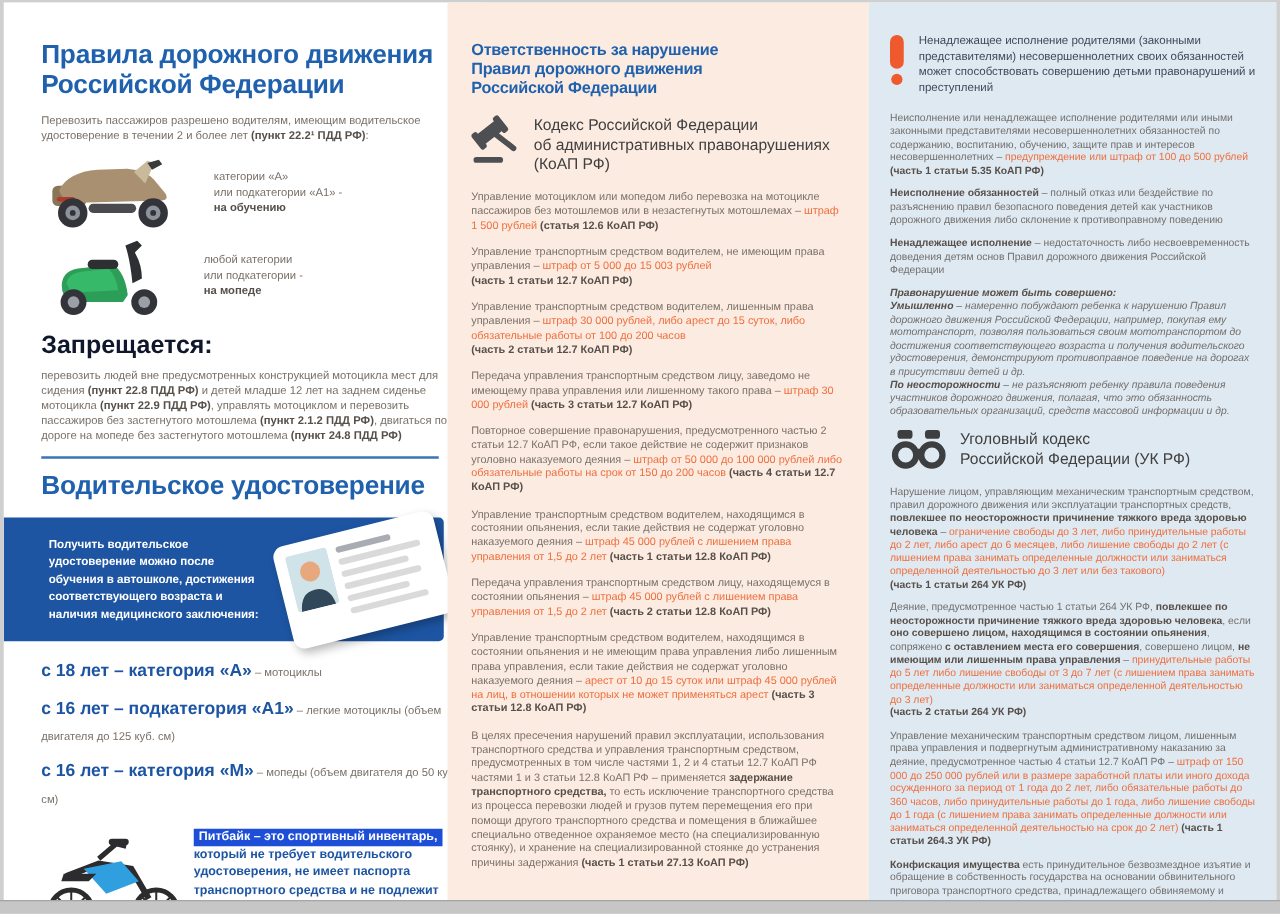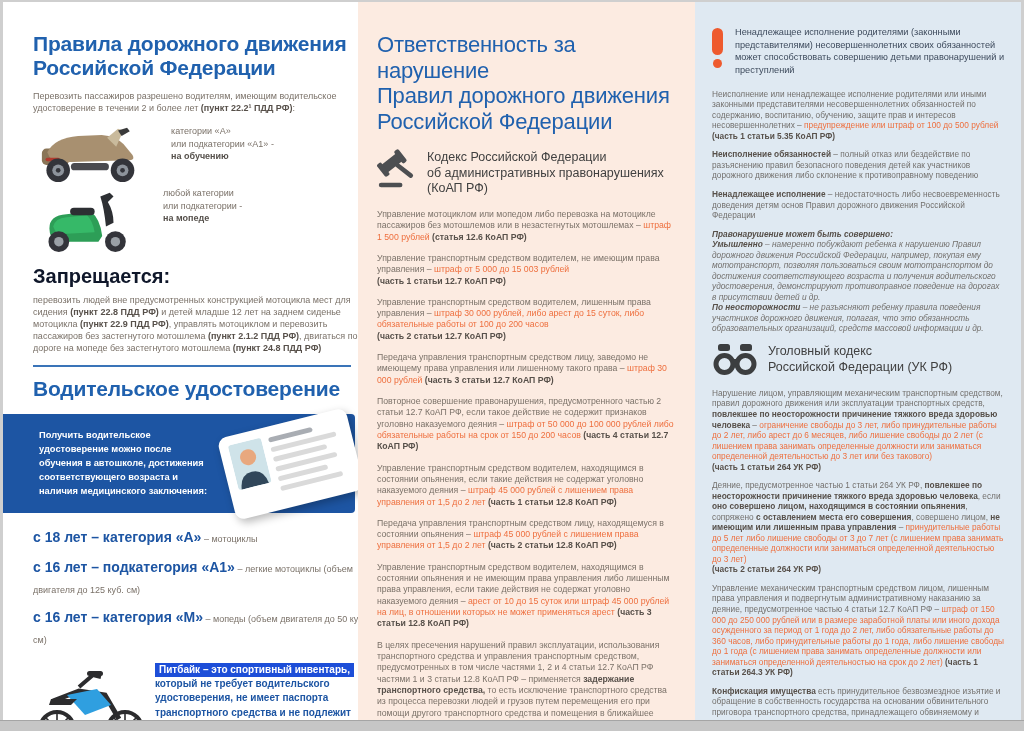--- a/index.html
+++ b/index.html
@@ -9,39 +9,39 @@
   .bottom-edge{position:absolute;left:0;bottom:0;width:1024px;height:10px;background:#c6c6c6;border-top:1px solid #a5a5a5}
 
   .col{position:absolute;top:0;height:100%;box-sizing:border-box}
   .col-left{left:0;width:385px;padding:30px 10px 0 30px;background:#fff}
   .col-mid{left:355px;width:337px;padding:30px 20px 0 19px;background:#fcebe1}
   .col-right{left:692px;width:326px;padding:24px 16px 0 17px;background:#dfe9f2}
 
   
   .h-big{font-size:21px;font-weight:700;color:#2061ae;line-height:1.12;margin:0 0 12px;letter-spacing:-.2px}
   .h-orange{font-size:20px;font-weight:700;color:#0f172a;line-height:1.1;margin:12px 0 8px}
-  .h-mid{font-size:22px;font-weight:400;color:#2061ae;line-height:1.16;margin:0 0 14px;letter-spacing:-.2px}
+  .h-mid{font-size:13px;font-weight:700;color:#2061ae;line-height:1.16;margin:0 0 14px;letter-spacing:-.2px}
 
   
   .body-s{font-size:9px;line-height:1.33;color:#7a7168;margin:0 0 10px}
   .col-mid p.para{font-size:8.7px;line-height:1.3;color:#7a7168;margin:0 0 10px}
   .col-right p.para{font-size:8.3px;line-height:1.27;color:#73706d;margin:0 0 8px}
 
   
   .seg-o{color:#ee6f3e}
   .seg-b{font-weight:700;color:#57504a}
   .seg-db{font-weight:700;color:#55504b}
   .seg-bb{font-weight:700;color:#1d55a3}
   .seg-hl{background:#1d4ed8;color:#fff;font-weight:700;padding:1px 4px 2px;
           -webkit-box-decoration-break:clone;box-decoration-break:clone}
   .seg-i{font-style:italic}
   .seg-bi{font-style:italic;font-weight:700;color:#57504a}
 
   
-  .veh{display:flex;margin:0 0 4px}
+  .veh{display:flex;align-items:center;margin:0 0 4px}
   .veh-label{font-size:9px;color:#7a7168;line-height:1.4;margin-left:26px}
 
   .blue-rule{border:none;border-top:2px solid #3a74b8;margin:6px 0 10px;width:318px}
 
   
   .license-box{position:relative;margin:14px 0 14px -30px;width:352px;min-height:94px;box-sizing:border-box;
                background:#1d55a3;border-radius:0 4px 4px 0;padding:15px 140px 14px 36px}
   .license-box p{color:#fff;font-weight:700;font-size:9.3px;line-height:1.5;margin:0}
   .license-card{position:absolute;right:-2px;top:8px;width:132px;height:84px;background:#fff;border-radius:9px;
                 transform:rotate(-14deg);box-shadow:2px 4px 8px rgba(0,0,0,.28);

